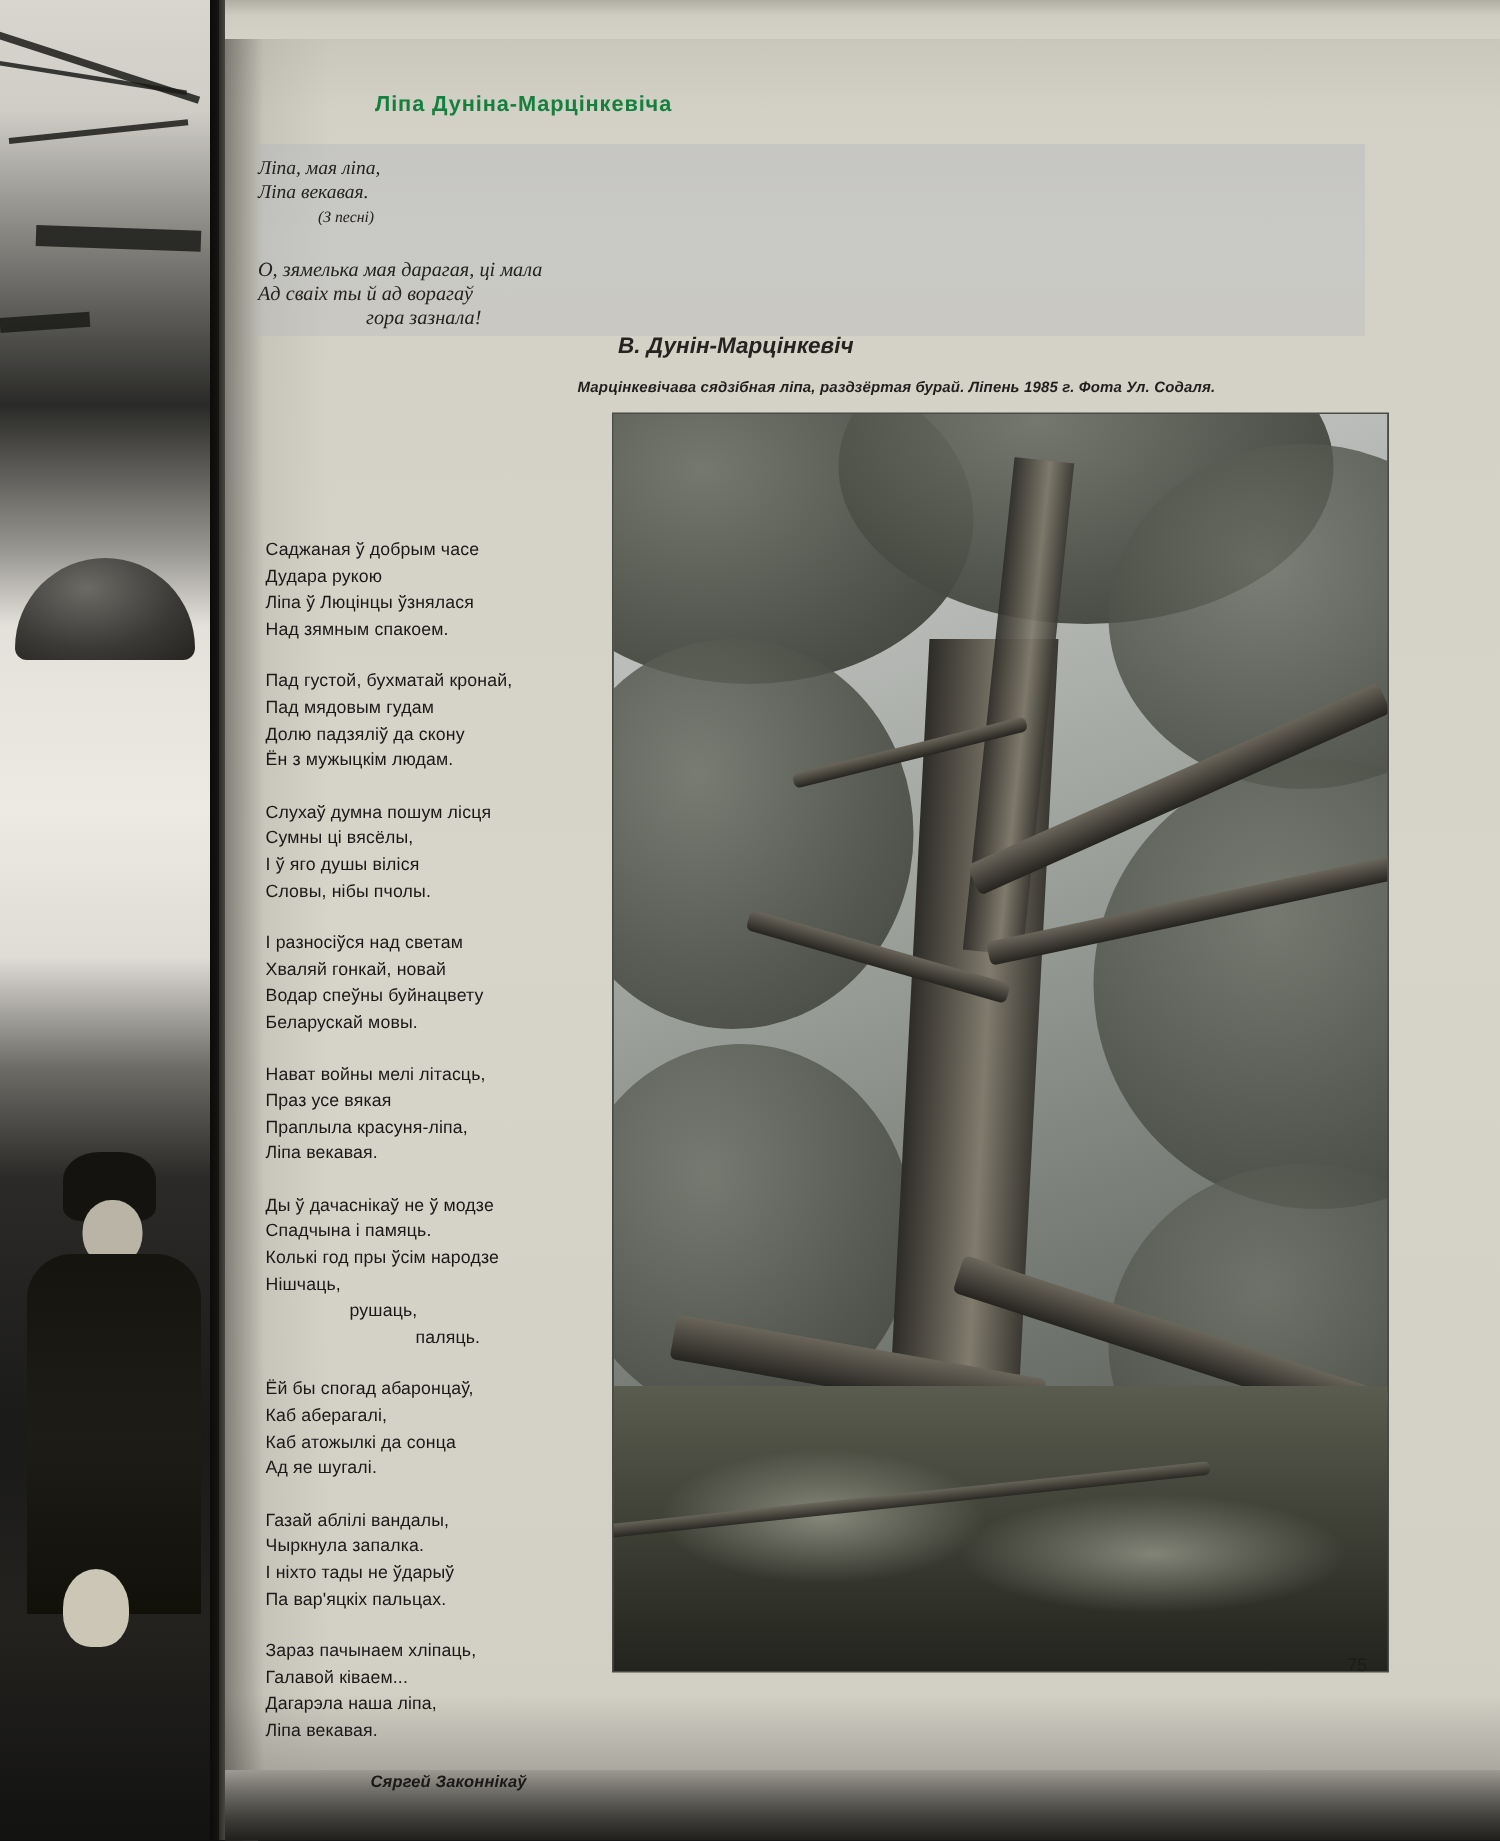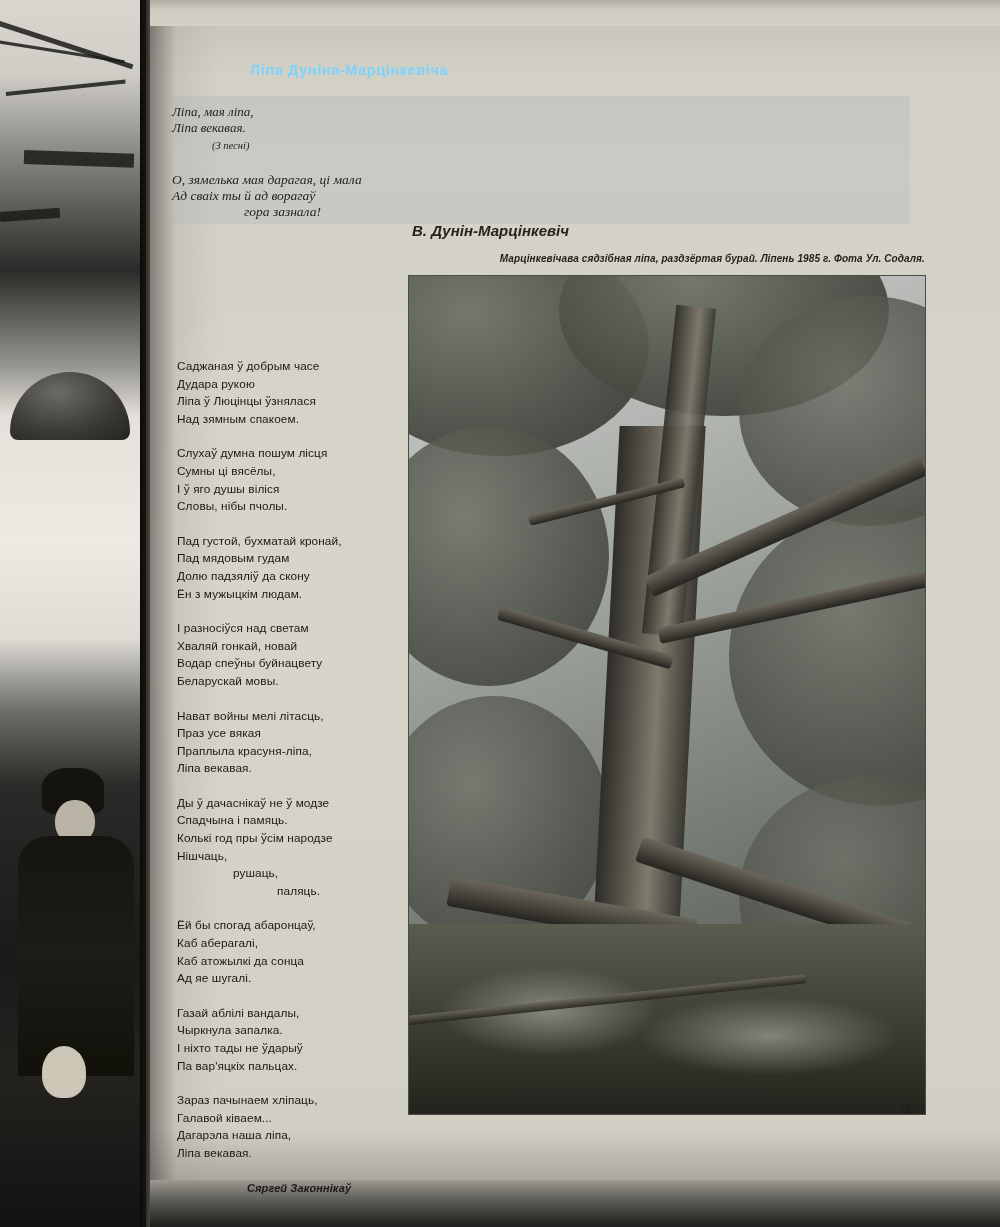--- a/index.html
+++ b/index.html
@@ -112,21 +112,21 @@
     color: #1b1a18;
   }
 
   .doc-title {
     position: absolute;
     left: 78px; top: 62px;
     font-family: "Liberation Sans", sans-serif;
     font-weight: bold;
     font-size: 14.5px;
     letter-spacing: .6px;
-    color: #7dd3fc;
+    color: #15803d;
   }
 
   .epigraph-band {
     position: absolute;
     left: 0px; top: 96px;
     width: 738px; height: 128px;
     background: linear-gradient(180deg, rgba(176,180,186,.38) 0%, rgba(186,190,196,.42) 50%, rgba(176,180,186,.30) 100%);
   }
 
   .epi1 {
@@ -165,21 +165,21 @@
   .caption {
     position: absolute;
     left: 213px; top: 253px;
     width: 540px;
     font-family: "Liberation Sans", sans-serif;
     font-style: italic;
     font-weight: bold;
     font-size: 10px;
     letter-spacing: .1px;
     color: #201f1c;
-    text-align: right;
+    text-align: left;
   }
 
   
   .poem {
     position: absolute;
     left: 5px; top: 358px;
     width: 215px;
     font-family: "Liberation Sans", sans-serif;
     font-size: 11.8px;
     line-height: 17.6px;
@@ -289,30 +289,30 @@
     <div class="caption">Марцінкевічава сядзібная ліпа, раздзёртая бурай. Ліпень 1985 г. Фота Ул. Содаля.</div>
 
     <div class="poem">
       <div class="stanza">
         <div>Саджаная ў добрым часе</div>
         <div>Дудара рукою</div>
         <div>Ліпа ў Люцінцы ўзнялася</div>
         <div>Над зямным спакоем.</div>
       </div>
       <div class="stanza">
+        <div>Пад густой, бухматай кронай,</div>
+        <div>Пад мядовым гудам</div>
+        <div>Долю падзяліў да скону</div>
+        <div>Ён з мужыцкім людам.</div>
+      </div>
+      <div class="stanza">
         <div>Слухаў думна пошум лісця</div>
         <div>Сумны ці вясёлы,</div>
         <div>І ў яго душы віліся</div>
         <div>Словы, нібы пчолы.</div>
-      </div>
-      <div class="stanza">
-        <div>Пад густой, бухматай кронай,</div>
-        <div>Пад мядовым гудам</div>
-        <div>Долю падзяліў да скону</div>
-        <div>Ён з мужыцкім людам.</div>
       </div>
       <div class="stanza">
         <div>І разносіўся над светам</div>
         <div>Хваляй гонкай, новай</div>
         <div>Водар спеўны буйнацвету</div>
         <div>Беларускай мовы.</div>
       </div>
       <div class="stanza">
         <div>Нават войны мелі літасць,</div>
         <div>Праз усе вякая</div>

